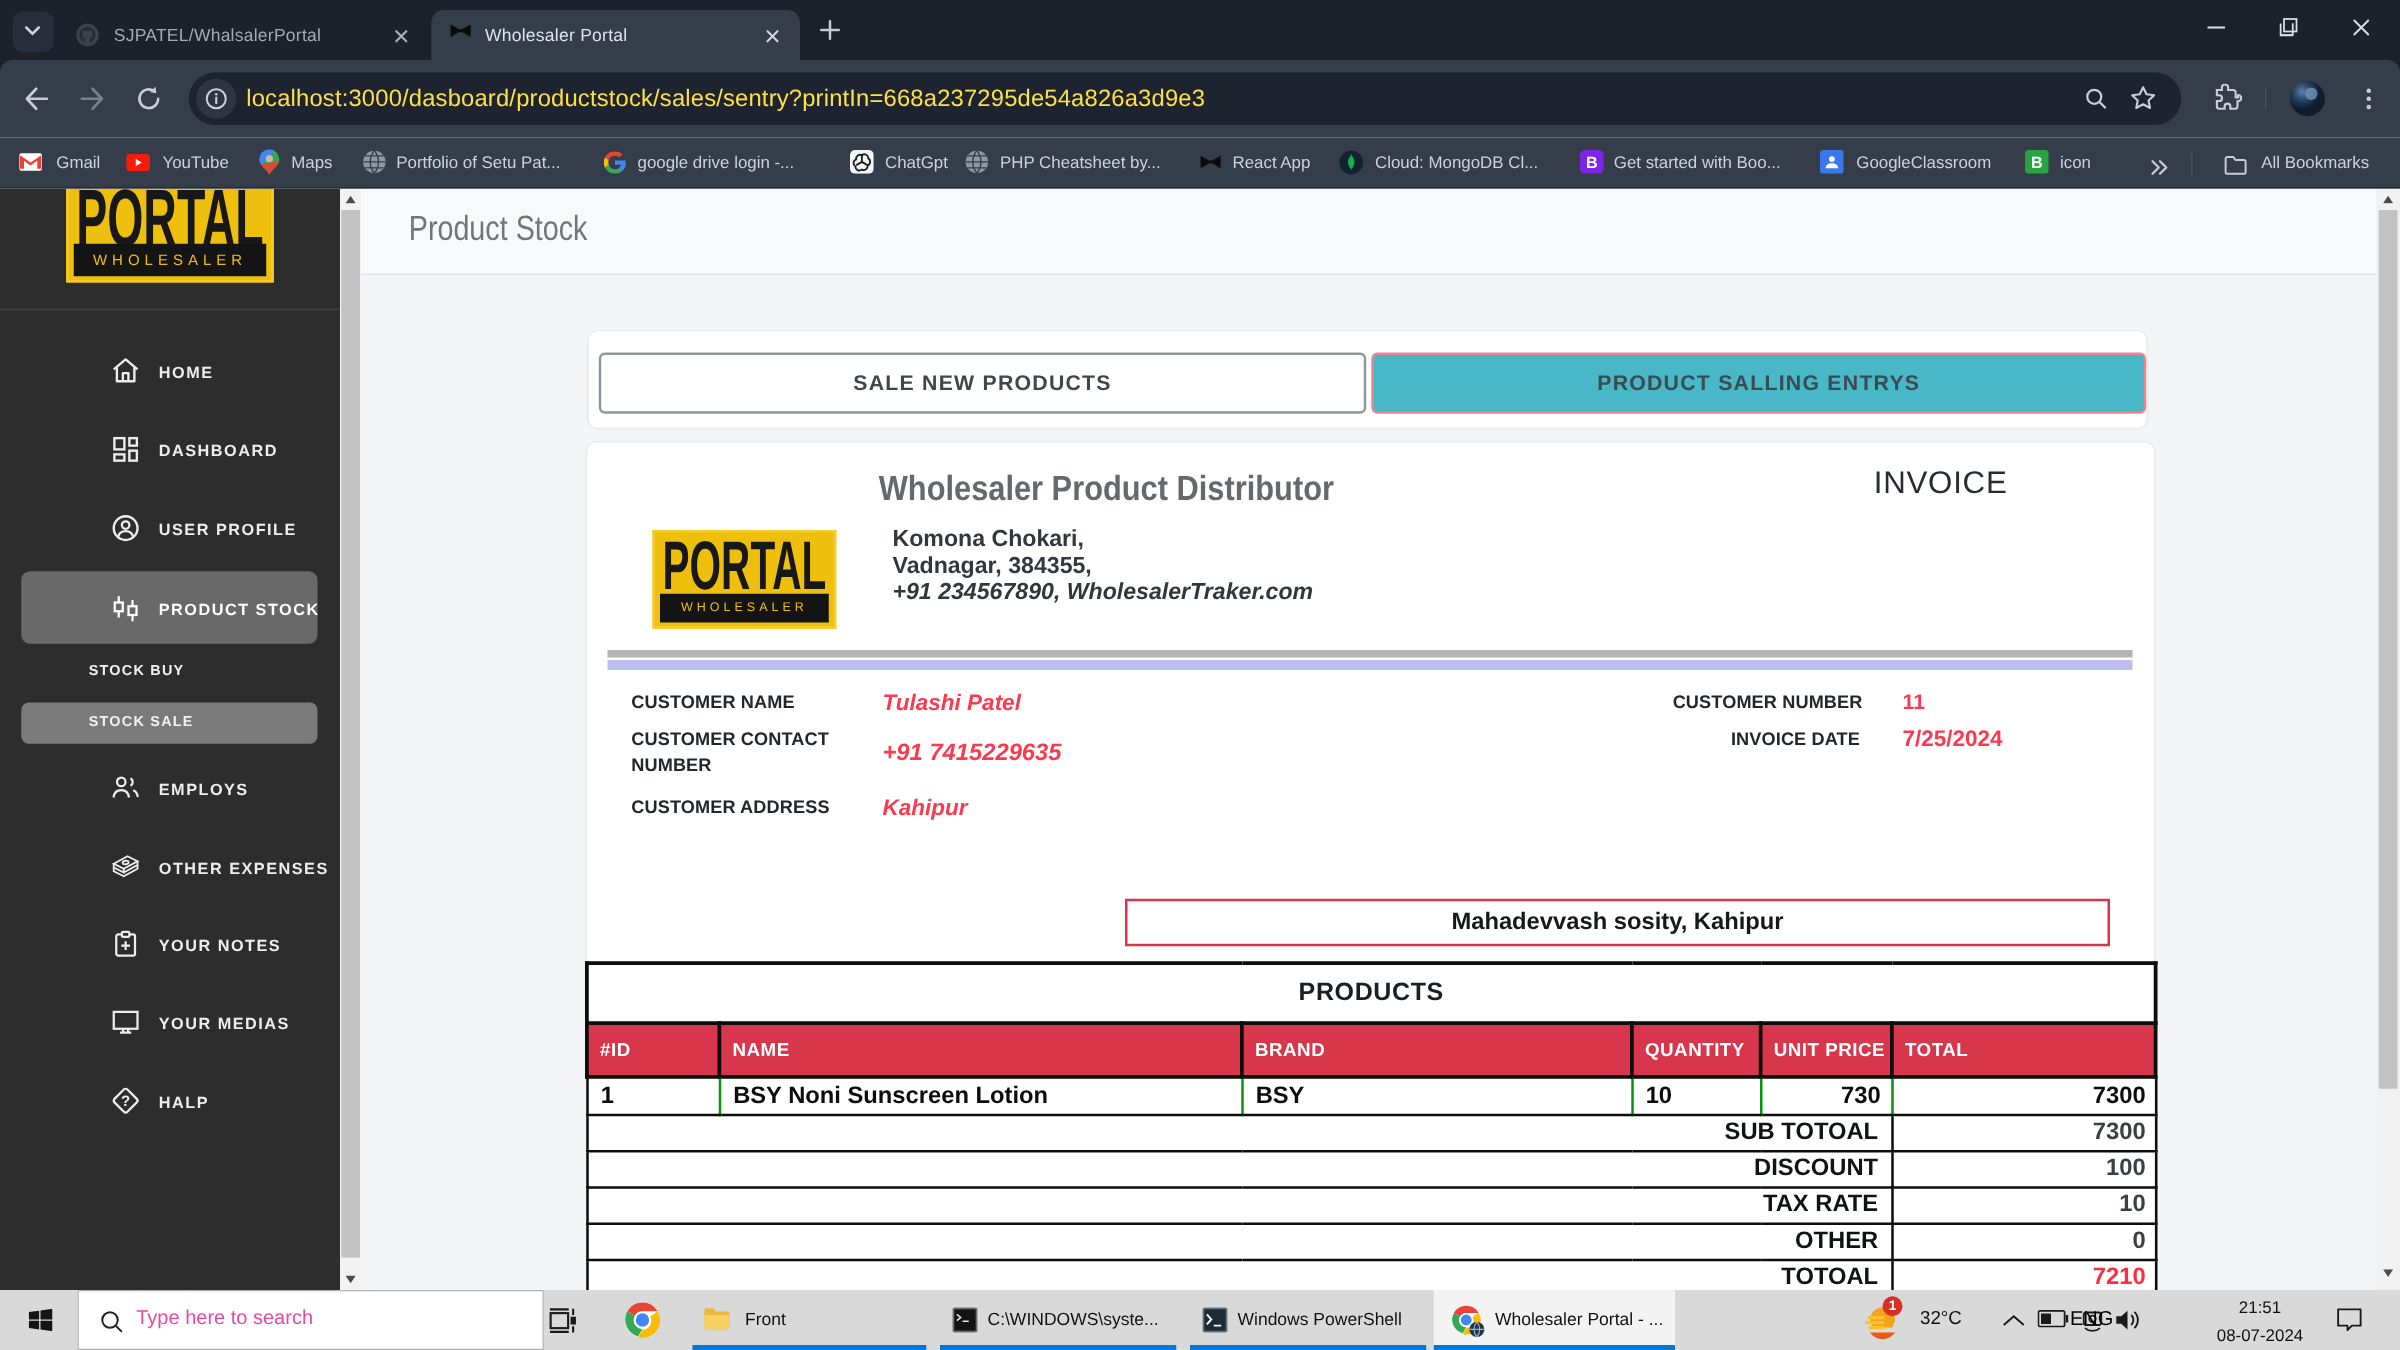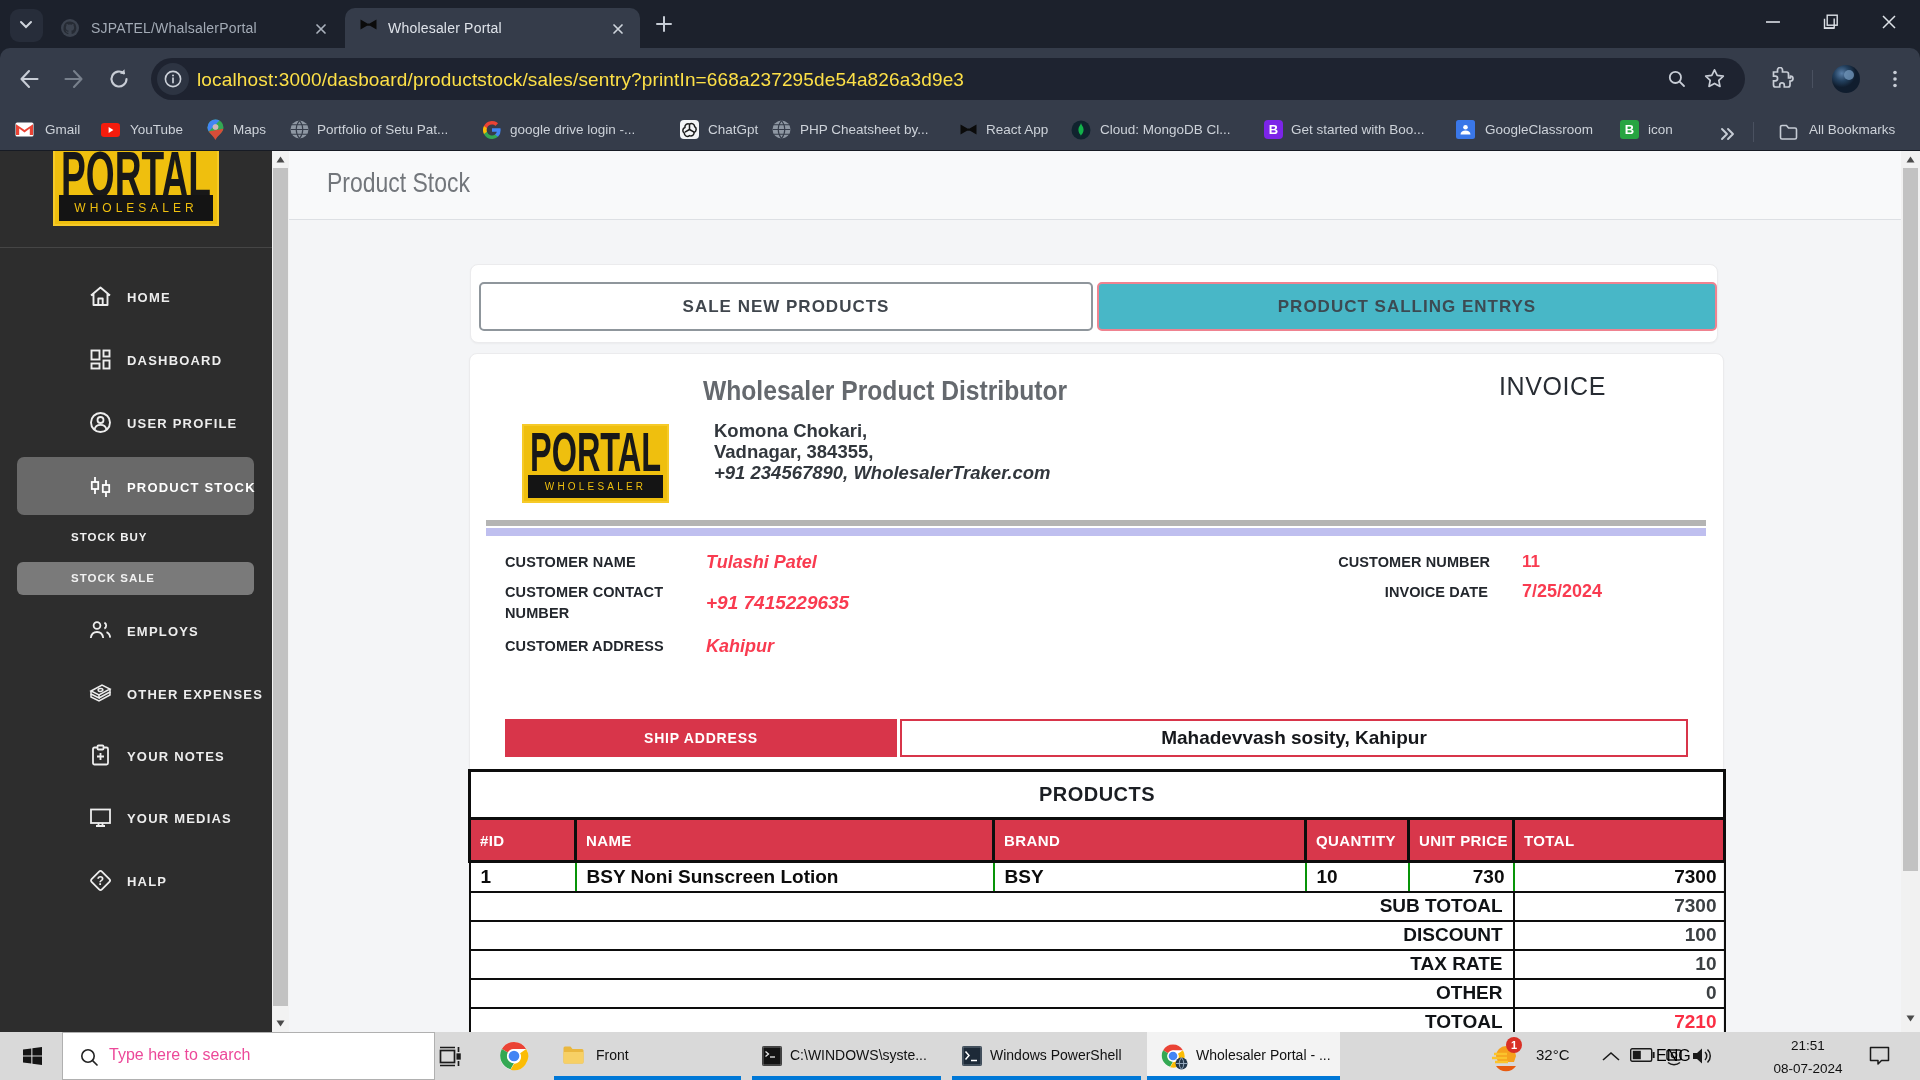--- a/index.html
+++ b/index.html
@@ -387,21 +387,20 @@
     <span class="clbl" style="top:200px">CUSTOMER NAME</span>
     <span class="cval" style="top:198px">Tulashi Patel</span>
     <span class="clbl" style="top:228px;width:170px;line-height:21px">CUSTOMER CONTACT NUMBER</span>
     <span class="cval" style="top:238px;font-size:19px">+91 7415229635</span>
     <span class="clbl" style="top:284px">CUSTOMER ADDRESS</span>
     <span class="cval" style="top:282px">Kahipur</span>
     <span class="rlbl" style="left:820px;top:200px;width:200px">CUSTOMER NUMBER</span>
     <span class="rval" style="top:198px;font-size:17px">11</span>
     <span class="rlbl" style="left:820px;top:230px;width:198px">INVOICE DATE</span>
     <span class="rval" style="top:227px;font-size:18px">7/25/2024</span>
-    <div id="shipbtn">SHIP ADDRESS</div>
     <div id="shipval">Mahadevvash sosity, Kahipur</div>
     <table id="ptable" cellspacing="0">
       <tbody>
             <tr>
               <td colspan="6" class="th-products" style="border:3px solid #0d0d0d">PRODUCTS</td>
             </tr>
       <tr class="redrow">
               <td style="width:106px">#ID</td>
               <td style="width:418px">NAME</td>
               <td style="width:312px">BRAND</td>

